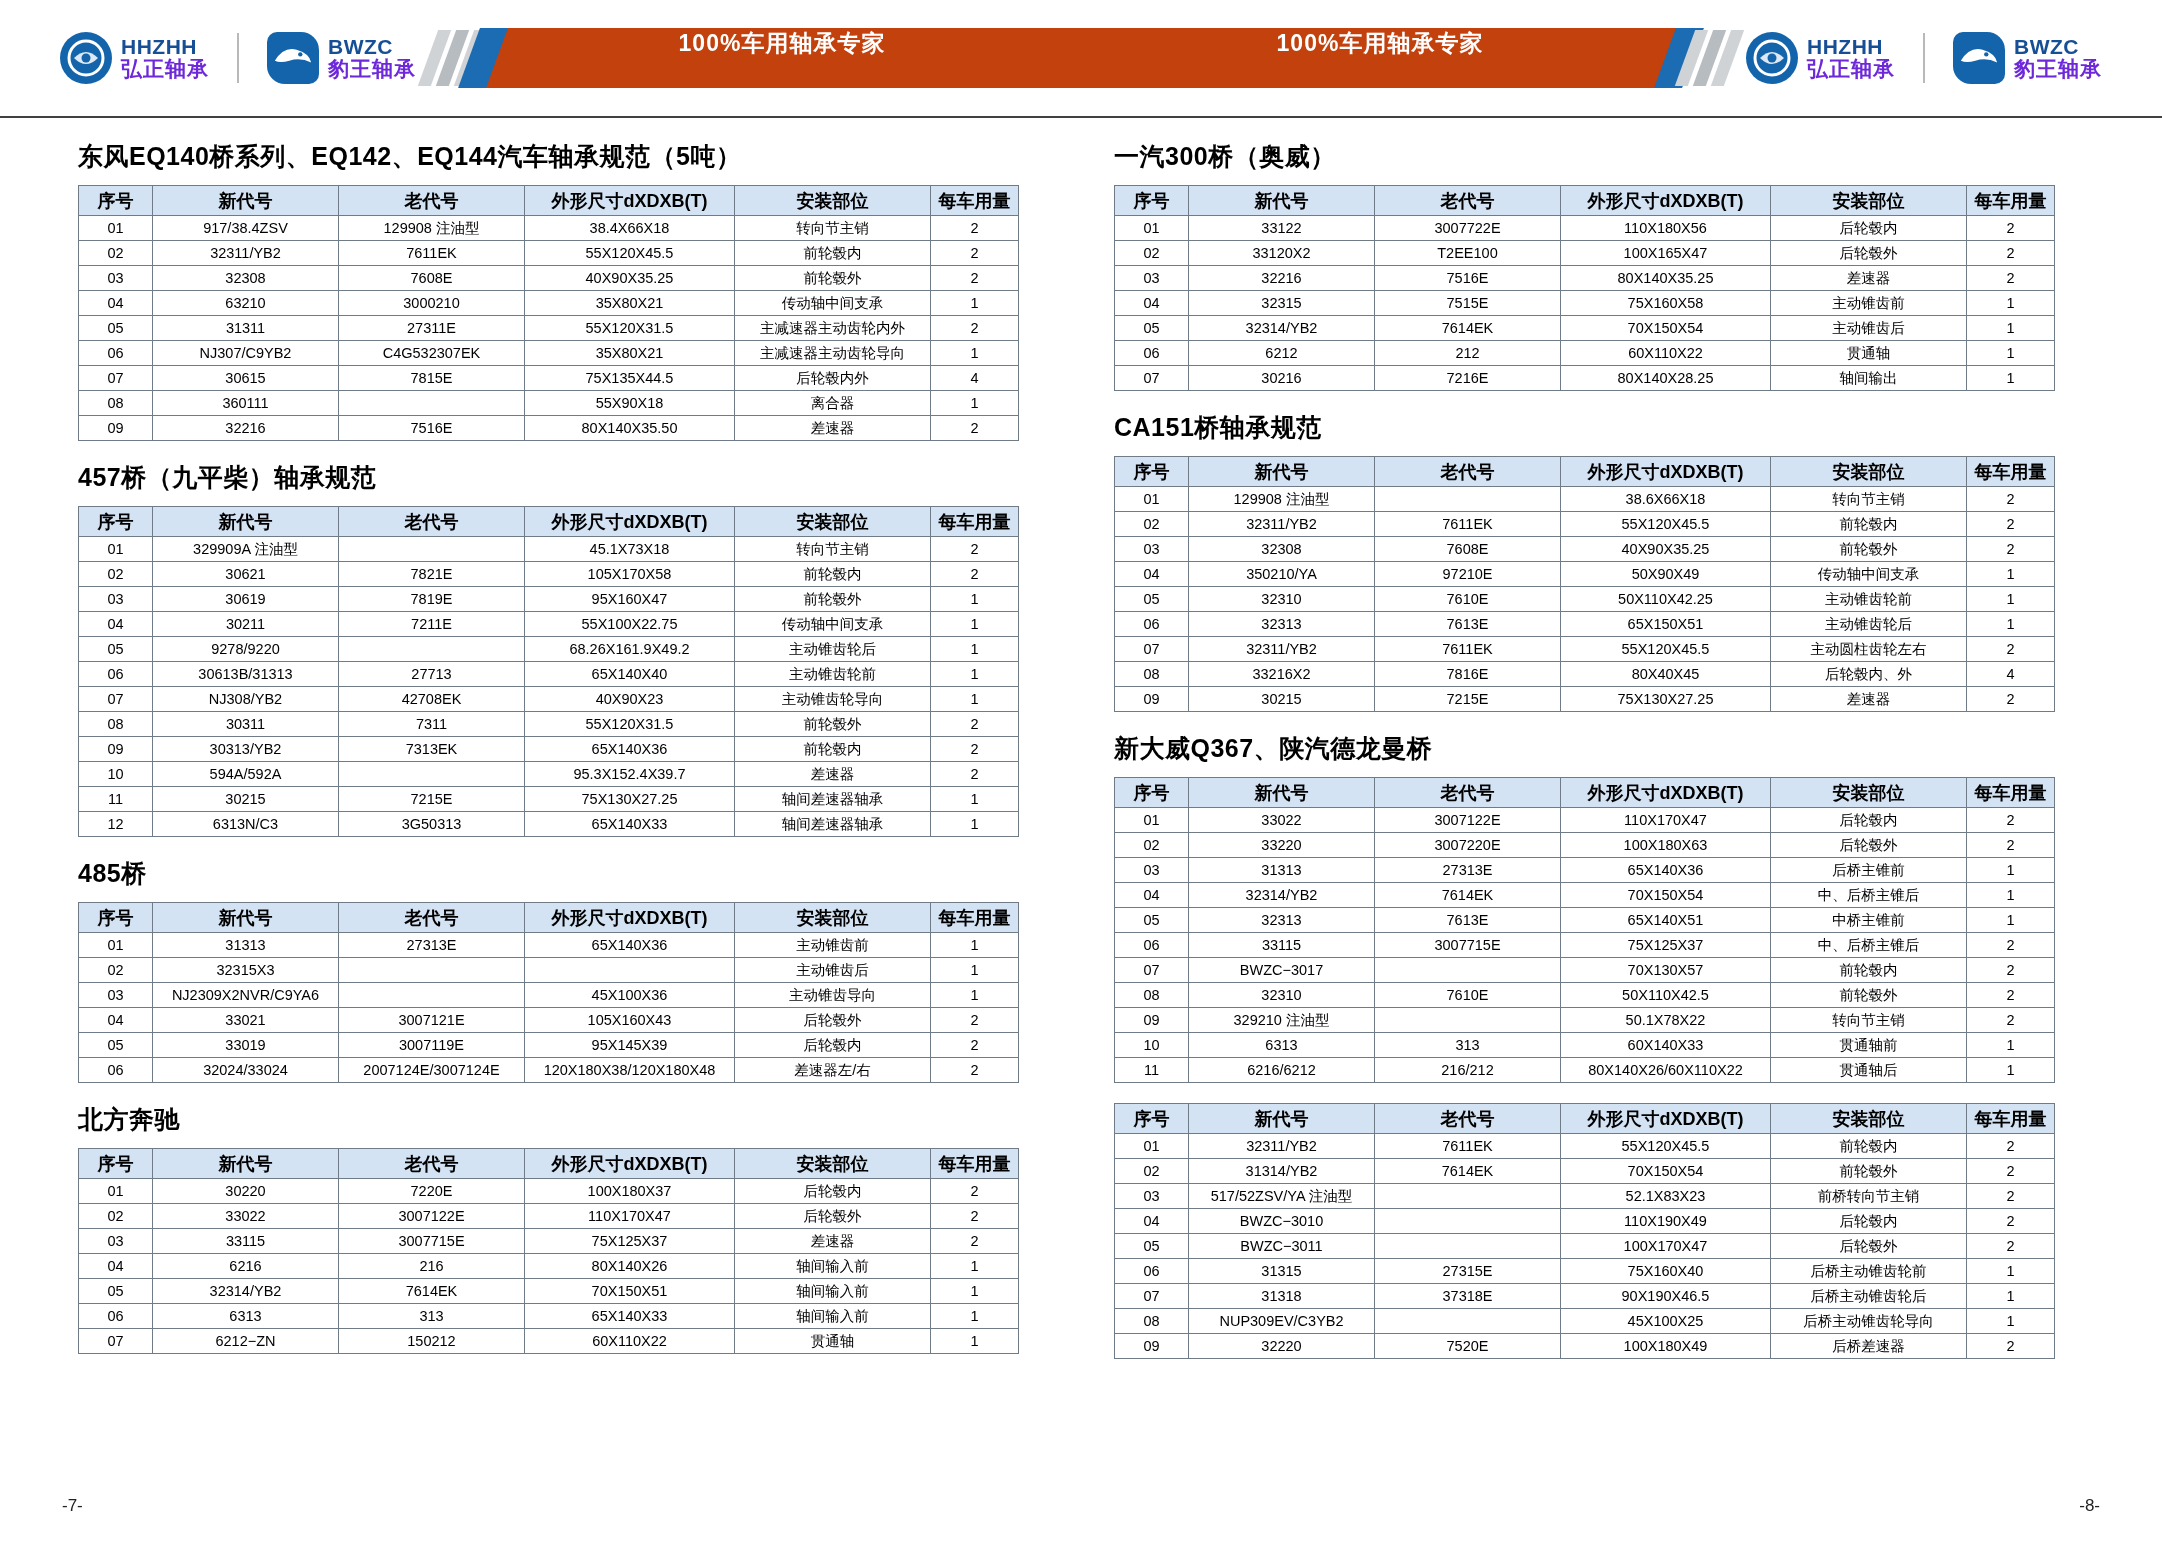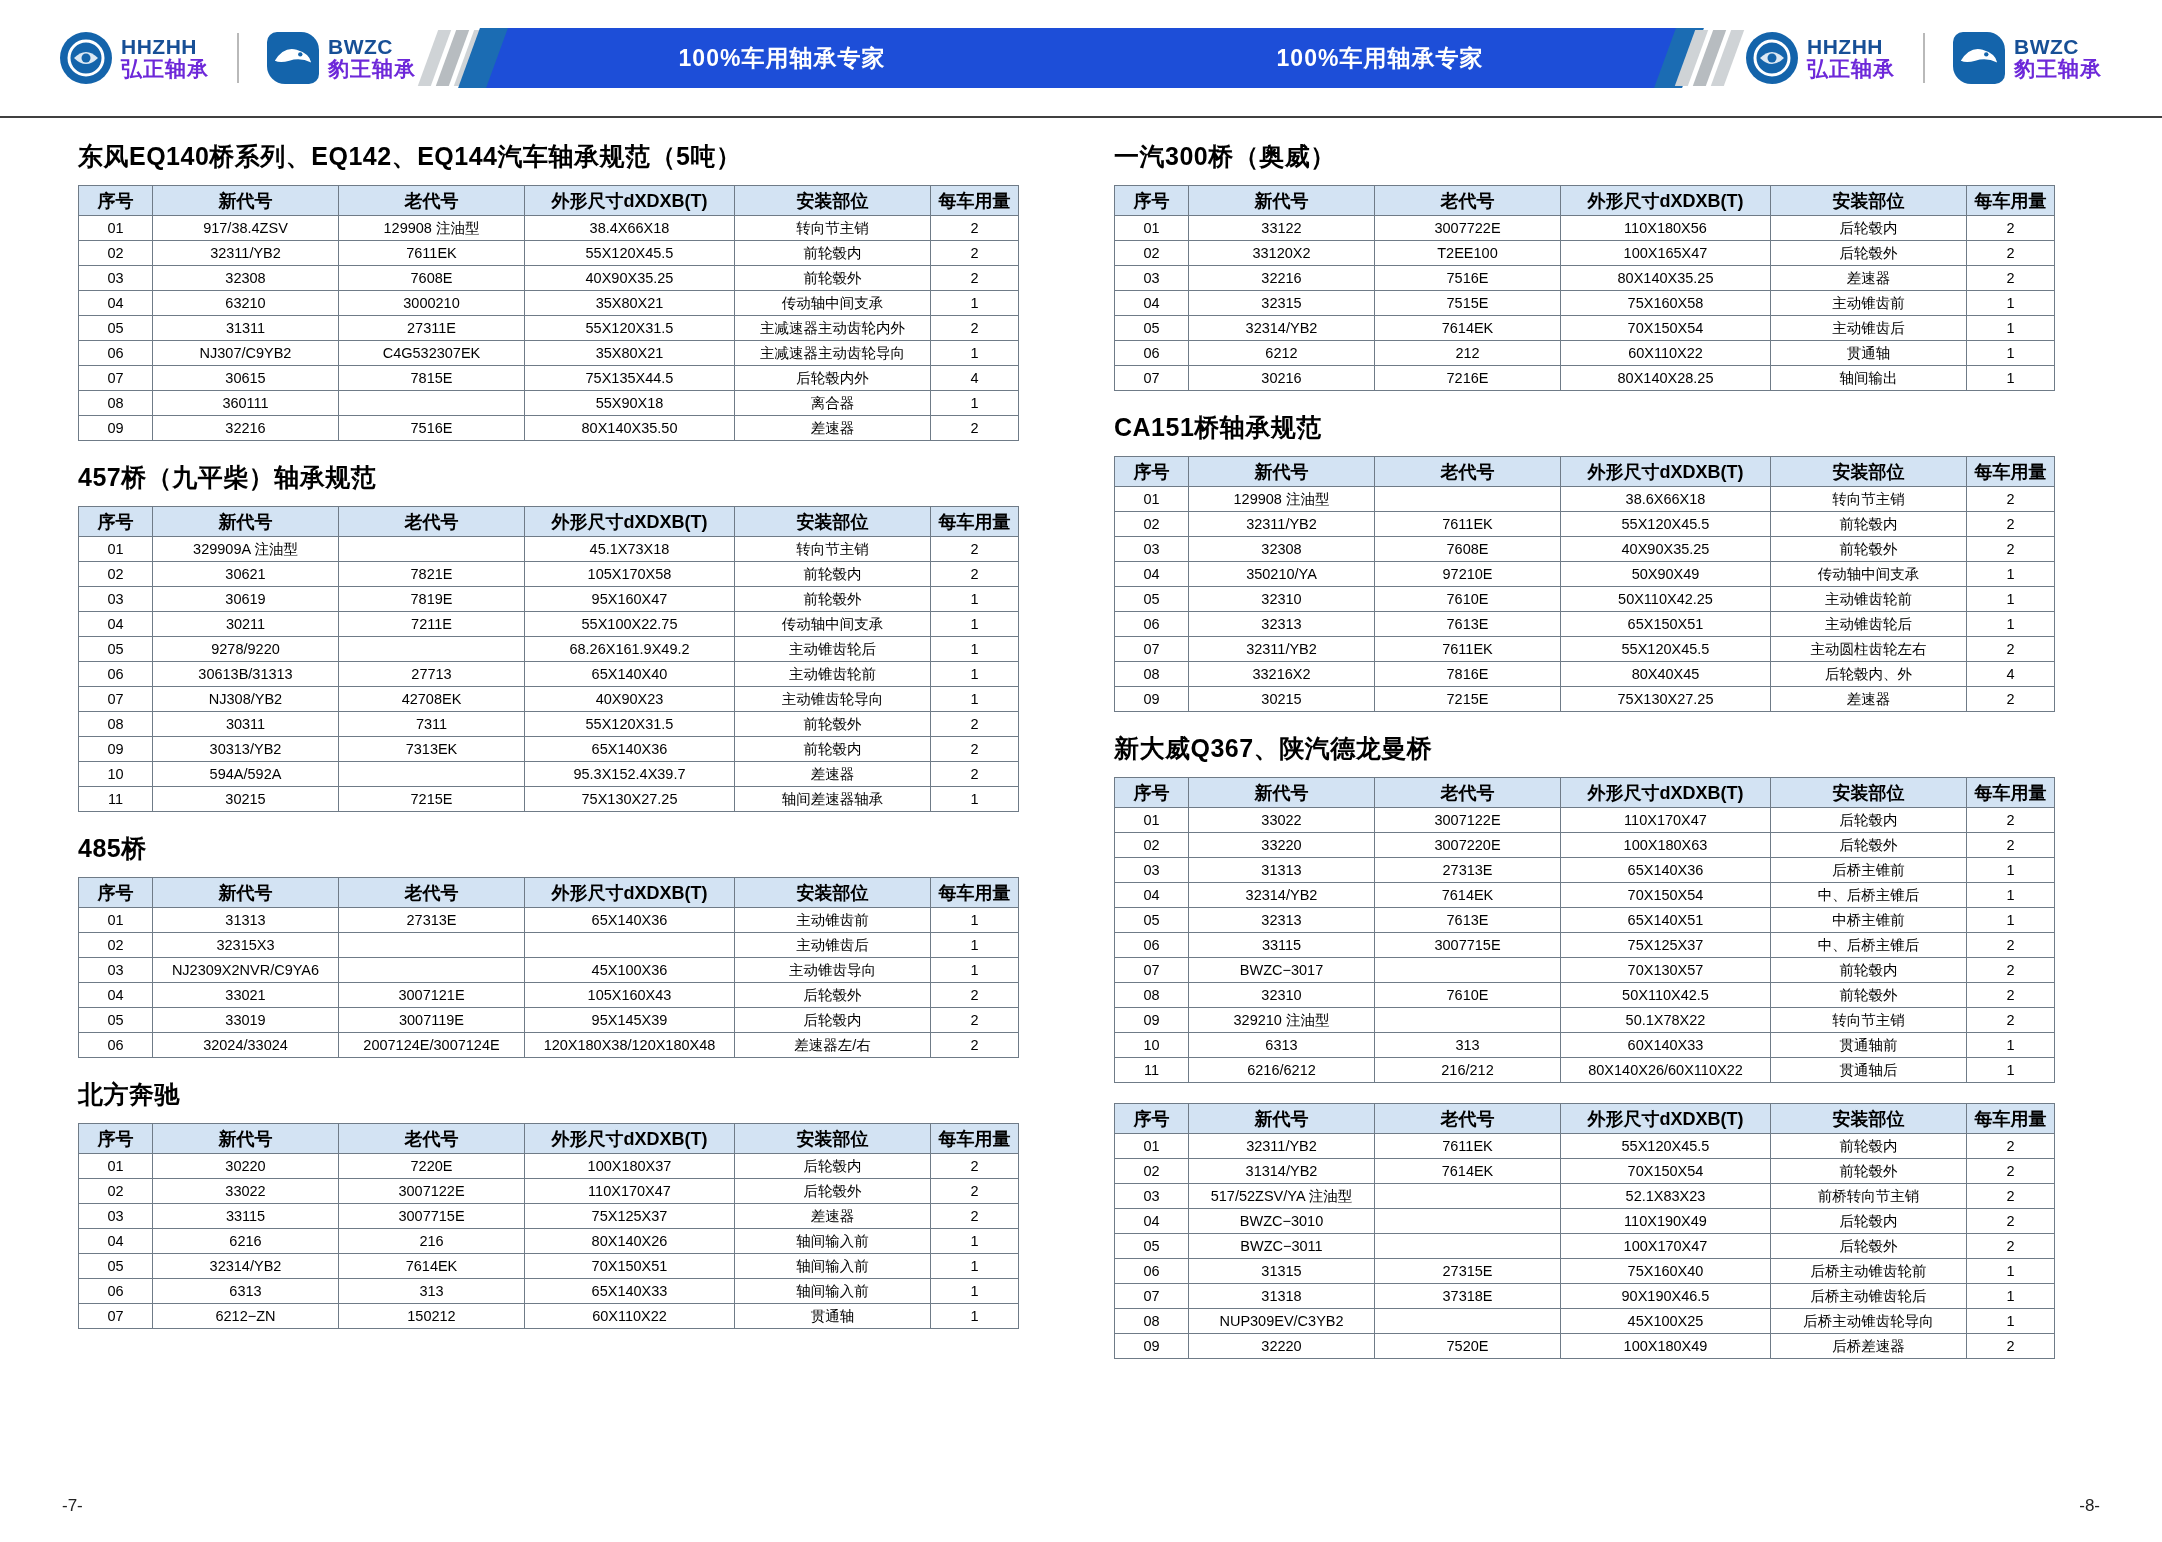--- a/index.html
+++ b/index.html
@@ -73,23 +73,23 @@
     padding: 0 6px;
   }
   .chev {
     width: 13px; height: 56px;
     background: #cfd3d6;
     transform: skewX(-20deg);
   }
   .chev.dark { background: #b7bcc0; }
   .banner-bar {
     flex: 1 1 auto;
-    background: #1d4ed8;
+    background: #c2410c;
     display: flex;
-    align-items: center;
+    align-items: flex-start;
     justify-content: space-around;
     color: #fff;
     font-size: 23px;
     font-weight: bold;
     letter-spacing: 1px;
     position: relative;
   }
   .banner-bar::before, .banner-bar::after {
     content: "";
     position: absolute; top: 0; bottom: 0;
@@ -436,20 +436,28 @@
               <td>2</td>
             </tr>
             <tr>
               <td>11</td>
               <td>30215</td>
               <td>7215E</td>
               <td>75X130X27.25</td>
               <td>轴间差速器轴承</td>
               <td>1</td>
             </tr>
+            <tr>
+              <td>12</td>
+              <td>6313N/C3</td>
+              <td>3G50313</td>
+              <td>65X140X33</td>
+              <td>轴间差速器轴承</td>
+              <td>1</td>
+            </tr>
           </tbody>
         </table>
       </div>
       <div class="sec">
         <h2 class="sec-title">485桥</h2>
         <table class="spec">
           <colgroup>
             <col class="c-no">
             <col class="c-new">
             <col class="c-old">

